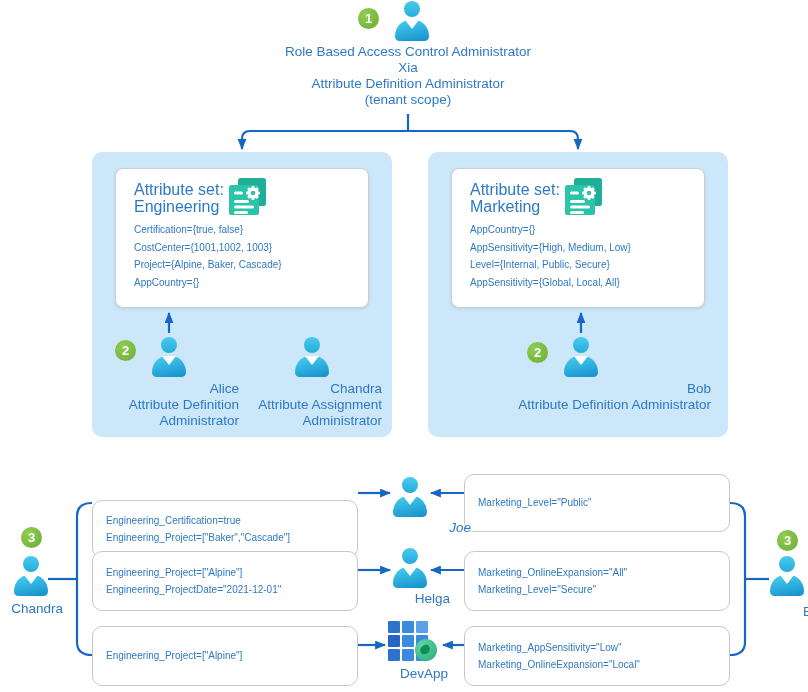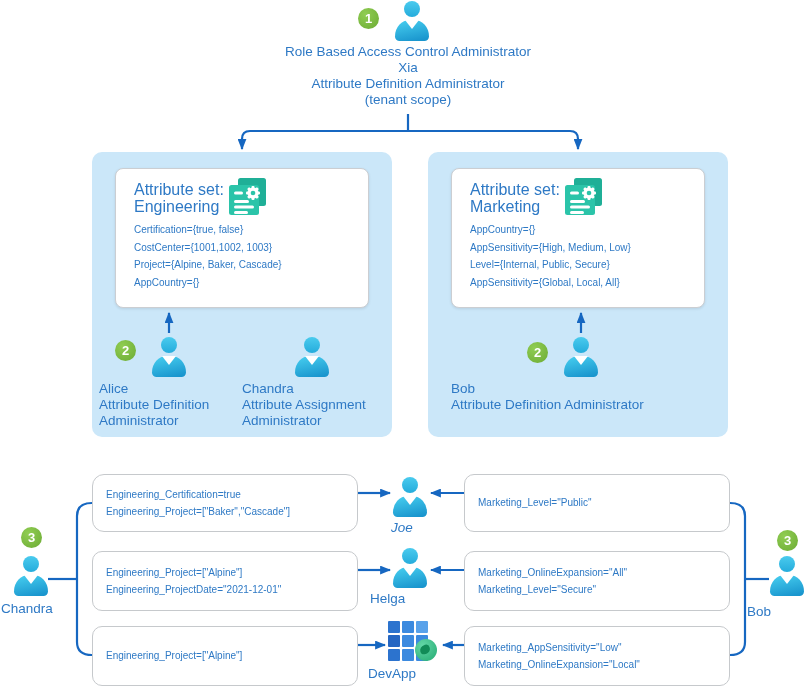--- a/index.html
+++ b/index.html
@@ -30,21 +30,21 @@
     background:linear-gradient(168deg,#41c7eb 15%,#1a96ce 90%);
     border-radius:16px 16px 5px 5px / 18px 18px 5px 5px;}
   .person .body::after{content:"";position:absolute;left:50%;top:0;transform:translateX(-50%);
     width:0;height:0;border-left:7px solid transparent;border-right:7px solid transparent;
     border-top:9px solid #ffffff;}
 
   .badge{position:absolute;width:21px;height:21px;border-radius:50%;
     background:radial-gradient(circle at 35% 30%,#90cd53,#6cab34);
     color:#ffffff;font-weight:700;font-size:13px;line-height:21px;text-align:center;z-index:3;}
 
-  .plabel{position:absolute;text-align:left;color:var(--blue);font-size:13.5px;line-height:15.8px;z-index:2;white-space:nowrap;}
+  .plabel{position:absolute;text-align:right;color:var(--blue);font-size:13.5px;line-height:15.8px;z-index:2;white-space:nowrap;}
   .toptext{position:absolute;left:108px;top:44px;width:600px;text-align:center;color:var(--blue);
     font-size:13.5px;line-height:16px;z-index:2;}
 
   .wbox{position:absolute;background:#ffffff;border:1px solid #c6c9cc;border-radius:10px;
     display:flex;flex-direction:column;justify-content:center;padding-left:13px;z-index:2;}
 
   .appgrid{position:absolute;left:388px;top:621px;width:40px;height:40px;display:grid;
     grid-template-columns:repeat(3,1fr);grid-template-rows:repeat(3,1fr);gap:2px;z-index:2;}
   .appgrid div{border-radius:1px;}
   .cA{background:#2c73ce;} .cB{background:#3c8adf;} .cC{background:#59a2ea;} .cD{background:#2566c2;}
@@ -192,21 +192,21 @@
   </div>
   <div class="plabel" style="left:1px;top:601px;width:62px;">Chandra</div>
 
   <div class="badge" style="left:777px;top:530px;">3</div>
   <div class="person" style="left:770px;top:556px;">
     <div class="head"></div>
     <div class="body"></div>
   </div>
   <div class="plabel" style="left:747px;top:604px;width:80px;">Bob</div>
 
-  <div class="wbox" style="left:92px;top:474px;width:266px;height:58px;border-radius:12px;">
+  <div class="wbox" style="left:92px;top:500px;width:266px;height:58px;">
     <div class="attr">Engineering_Certification=true</div>
     <div class="attr">Engineering_Project=["Baker","Cascade"]</div>
   </div>
   <div class="wbox" style="left:92px;top:551px;width:266px;height:60px;">
     <div class="attr">Engineering_Project=["Alpine"]</div>
     <div class="attr">Engineering_ProjectDate="2021-12-01"</div>
   </div>
   <div class="wbox" style="left:92px;top:626px;width:266px;height:60px;">
     <div class="attr">Engineering_Project=["Alpine"]</div>
   </div>

